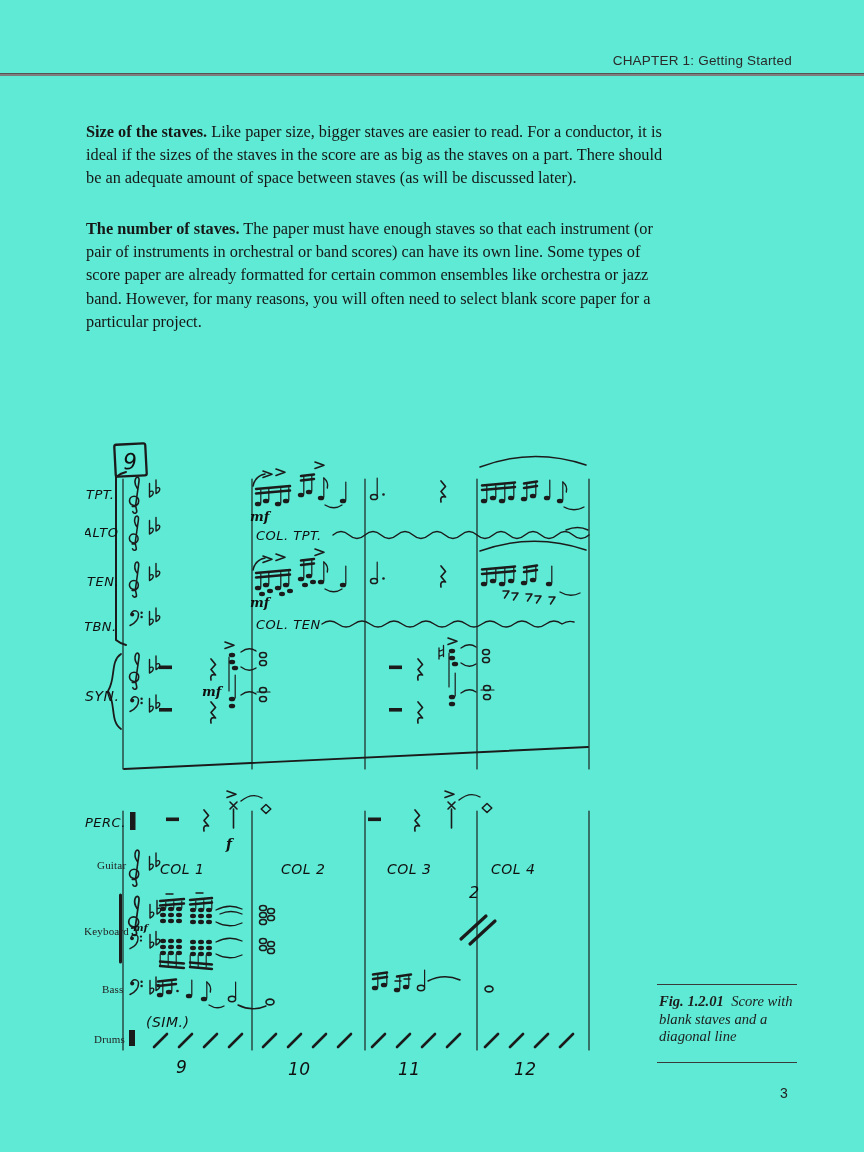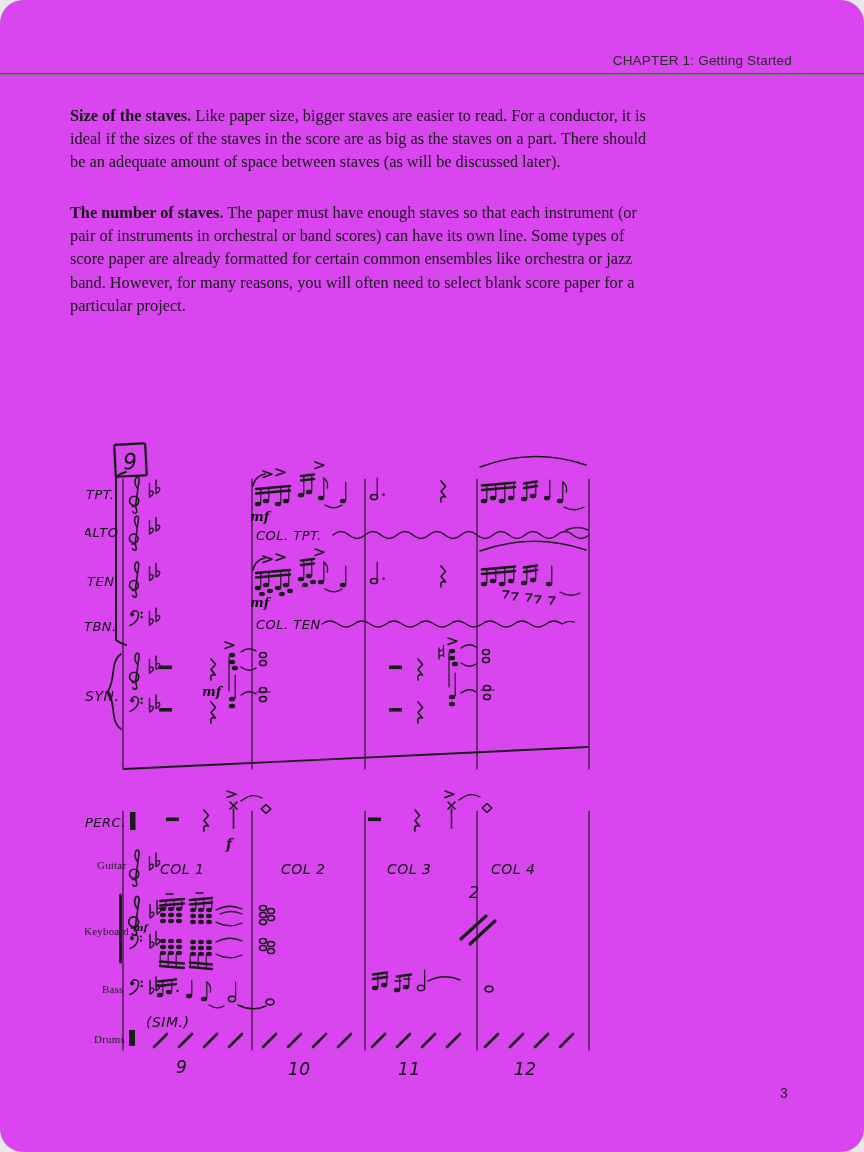--- a/index.html
+++ b/index.html
@@ -1,22 +1,22 @@
 <!DOCTYPE html>
 <html><head>
 <meta charset="utf-8">
 <style>
   html,body{margin:0;padding:0;background:#e8e8e8;}
-  .page{position:relative;width:864px;height:1152px;background:#d946ef;overflow:hidden;
-        font-family:"Liberation Serif",serif;color:#161616;border-radius:23px;}
+  .page{position:relative;width:864px;height:1152px;background:#5eead4;overflow:hidden;
+        font-family:"Liberation Serif",serif;color:#161616;}
   .chapter{position:absolute;top:53px;right:72px;font-family:"Liberation Sans",sans-serif;
            font-size:13.5px;color:#2a2a2a;letter-spacing:.2px;}
   .header-rule{position:absolute;top:73px;left:0;width:864px;height:2px;background:#7d7d7d;
            border-top:1px solid #555;}
-  .para{position:absolute;left:70px;width:586px;font-size:16.3px;line-height:23.2px;margin:0;}
+  .para{position:absolute;left:70px;width:586px;font-size:16.3px;line-height:23.2px;margin:16px;}
   .para b{font-weight:bold;}
   .p1{top:104px;} .p2{top:201px;} .p3{top:348px;}
   .score{position:absolute;left:85px;top:440px;width:520px;height:648px;}
   .caption{position:absolute;left:657px;top:984px;width:138px;
            border-top:1.6px solid #3a3a3a;border-bottom:1.6px solid #3a3a3a;
            padding:8px 0 16px 2px;font-style:italic;font-size:14.6px;line-height:17.6px;color:#1d1d1d;}
   .caption b{font-weight:bold;}
   .pagenum{position:absolute;left:780px;top:1085px;font-family:"Liberation Sans",sans-serif;
            font-size:14px;color:#222;}
   
@@ -429,16 +429,17 @@
     </g>
 
     <g>
       <text class="hand" x="176" y="1073" font-size="17">9</text>
       <text class="hand" x="288" y="1075" font-size="17">10</text>
       <text class="hand" x="398" y="1075" font-size="17">11</text>
       <text class="hand" x="514" y="1075" font-size="17">12</text>
     </g>
   </svg>
 
+  <div class="caption"><b>Fig. 1.2.01</b>&nbsp; <span>Score with blank staves and a diagonal line</span></div>
 
   <div class="pagenum">3</div>
 
 </div>
 
 </body></html>

